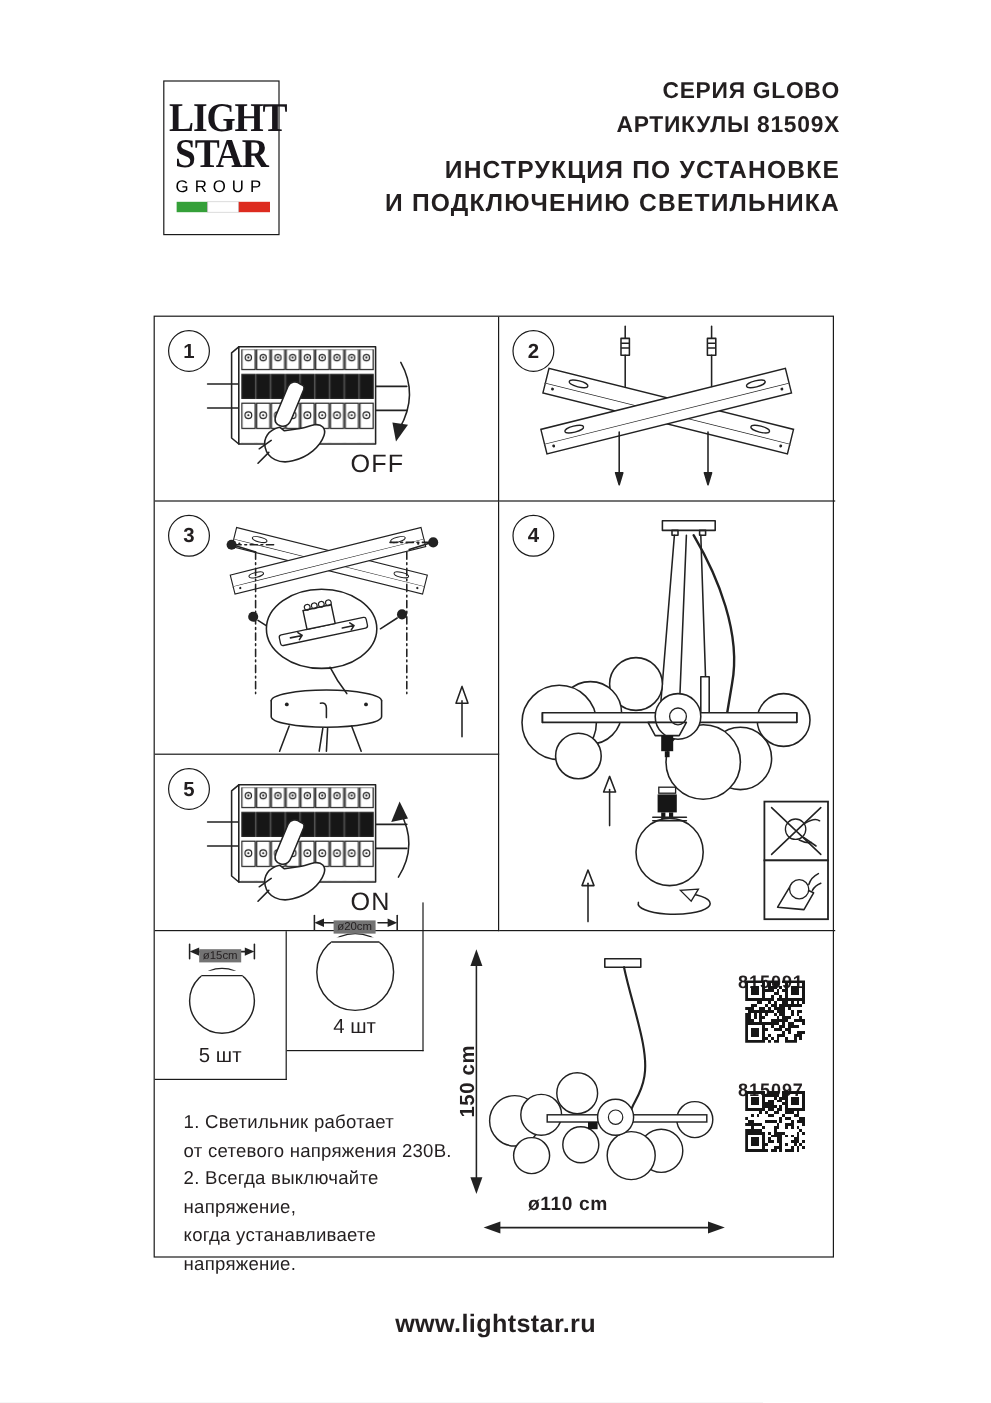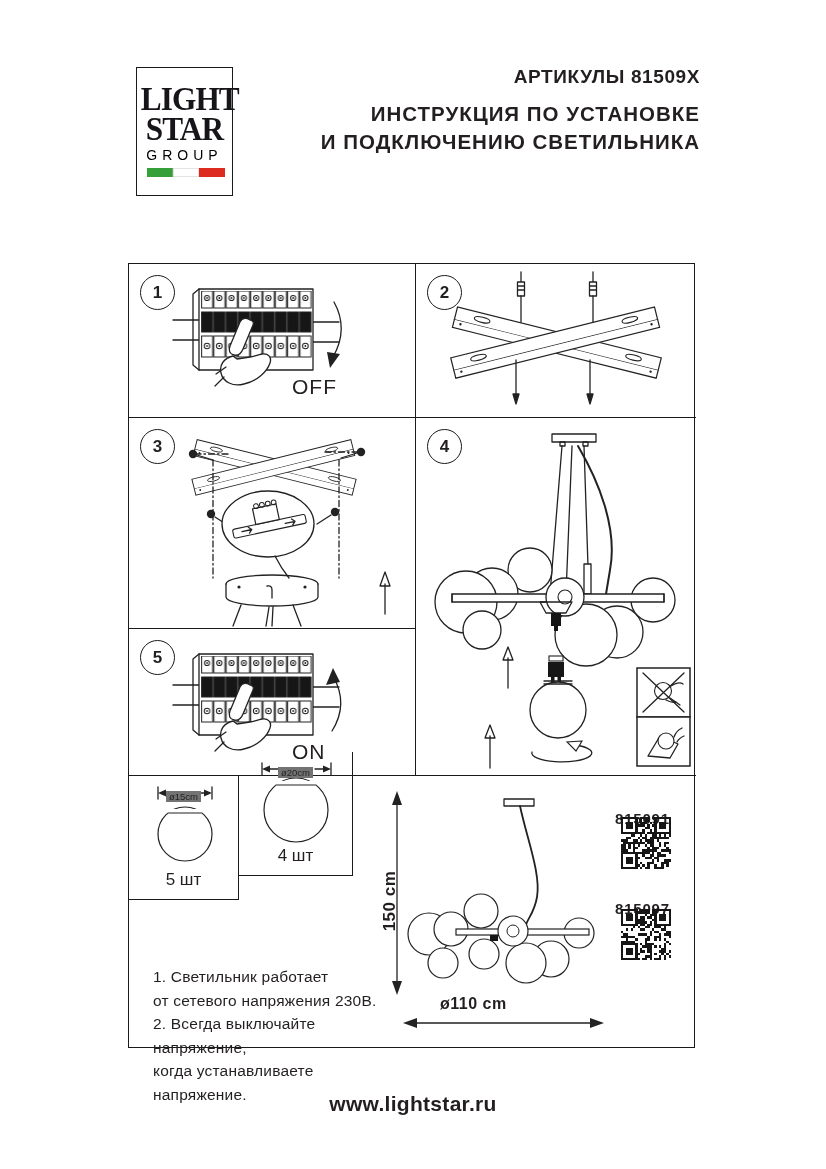--- a/index.html
+++ b/index.html
@@ -37,21 +37,21 @@
             border-radius:50%;display:flex;align-items:center;justify-content:center;
             font-size:17px;font-weight:700;background:#fff;}
   .switch-label{position:absolute;left:163px;top:111px;font-size:21px;font-weight:500;letter-spacing:1px;}
 
   
   .dia-label{position:absolute;top:10px;left:0;right:0;text-align:center;pointer-events:none;}
   .dia-label span{display:inline-block;background:#737373;padding:0 3px;font-size:9.5px;font-weight:500;}
   .count-label{position:absolute;top:94px;left:0;right:0;text-align:center;font-size:17px;font-weight:500;}
 
   
-  .notes{position:absolute;left:24px;top:660px;width:256px;font-size:15.5px;line-height:23.5px;letter-spacing:.2px;margin-top:41px;}
+  .notes{position:absolute;left:24px;top:660px;width:256px;font-size:15.5px;line-height:23.5px;letter-spacing:.2px;}
 
   
   .dim{position:absolute;left:245px;top:515px;width:232px;height:262px;}
   .dim-h{position:absolute;left:-26px;top:112px;width:84px;text-align:center;
          transform:rotate(-90deg);font-size:17px;font-weight:700;letter-spacing:.5px;}
   .dim-w{position:absolute;left:66px;top:216px;width:130px;text-align:left;
          font-size:16px;font-weight:700;letter-spacing:.5px;}
 
   
   .art-label{position:absolute;width:60px;font-size:15px;font-weight:700;letter-spacing:.8px;margin-top:15px;}
@@ -113,20 +113,21 @@
     <div class="logo-word">STAR</div>
     <div class="logo-group">GROUP</div>
     <svg class="logo-flag" viewBox="0 0 78 9" preserveAspectRatio="none">
       <rect x="0" y="0" width="26" height="9" fill="#35a039"></rect>
       <rect x="26" y="0" width="26" height="9" stroke="#bbb" stroke-width="0.8" fill="#ffffff"></rect>
       <rect x="52" y="0" width="26" height="9" fill="#dd2b1f"></rect>
     </svg>
   </div>
 
   <div class="titles">
+    <div class="t1">СЕРИЯ GLOBO</div>
     <div class="t1">АРТИКУЛЫ 81509X</div>
     <div class="t-gap"></div>
     <div class="t2">ИНСТРУКЦИЯ ПО УСТАНОВКЕ</div>
     <div class="t2">И ПОДКЛЮЧЕНИЮ СВЕТИЛЬНИКА</div>
   </div>
 
   <div class="grid">
 
     <section class="panel p1">
       <div class="step-num">1</div>

